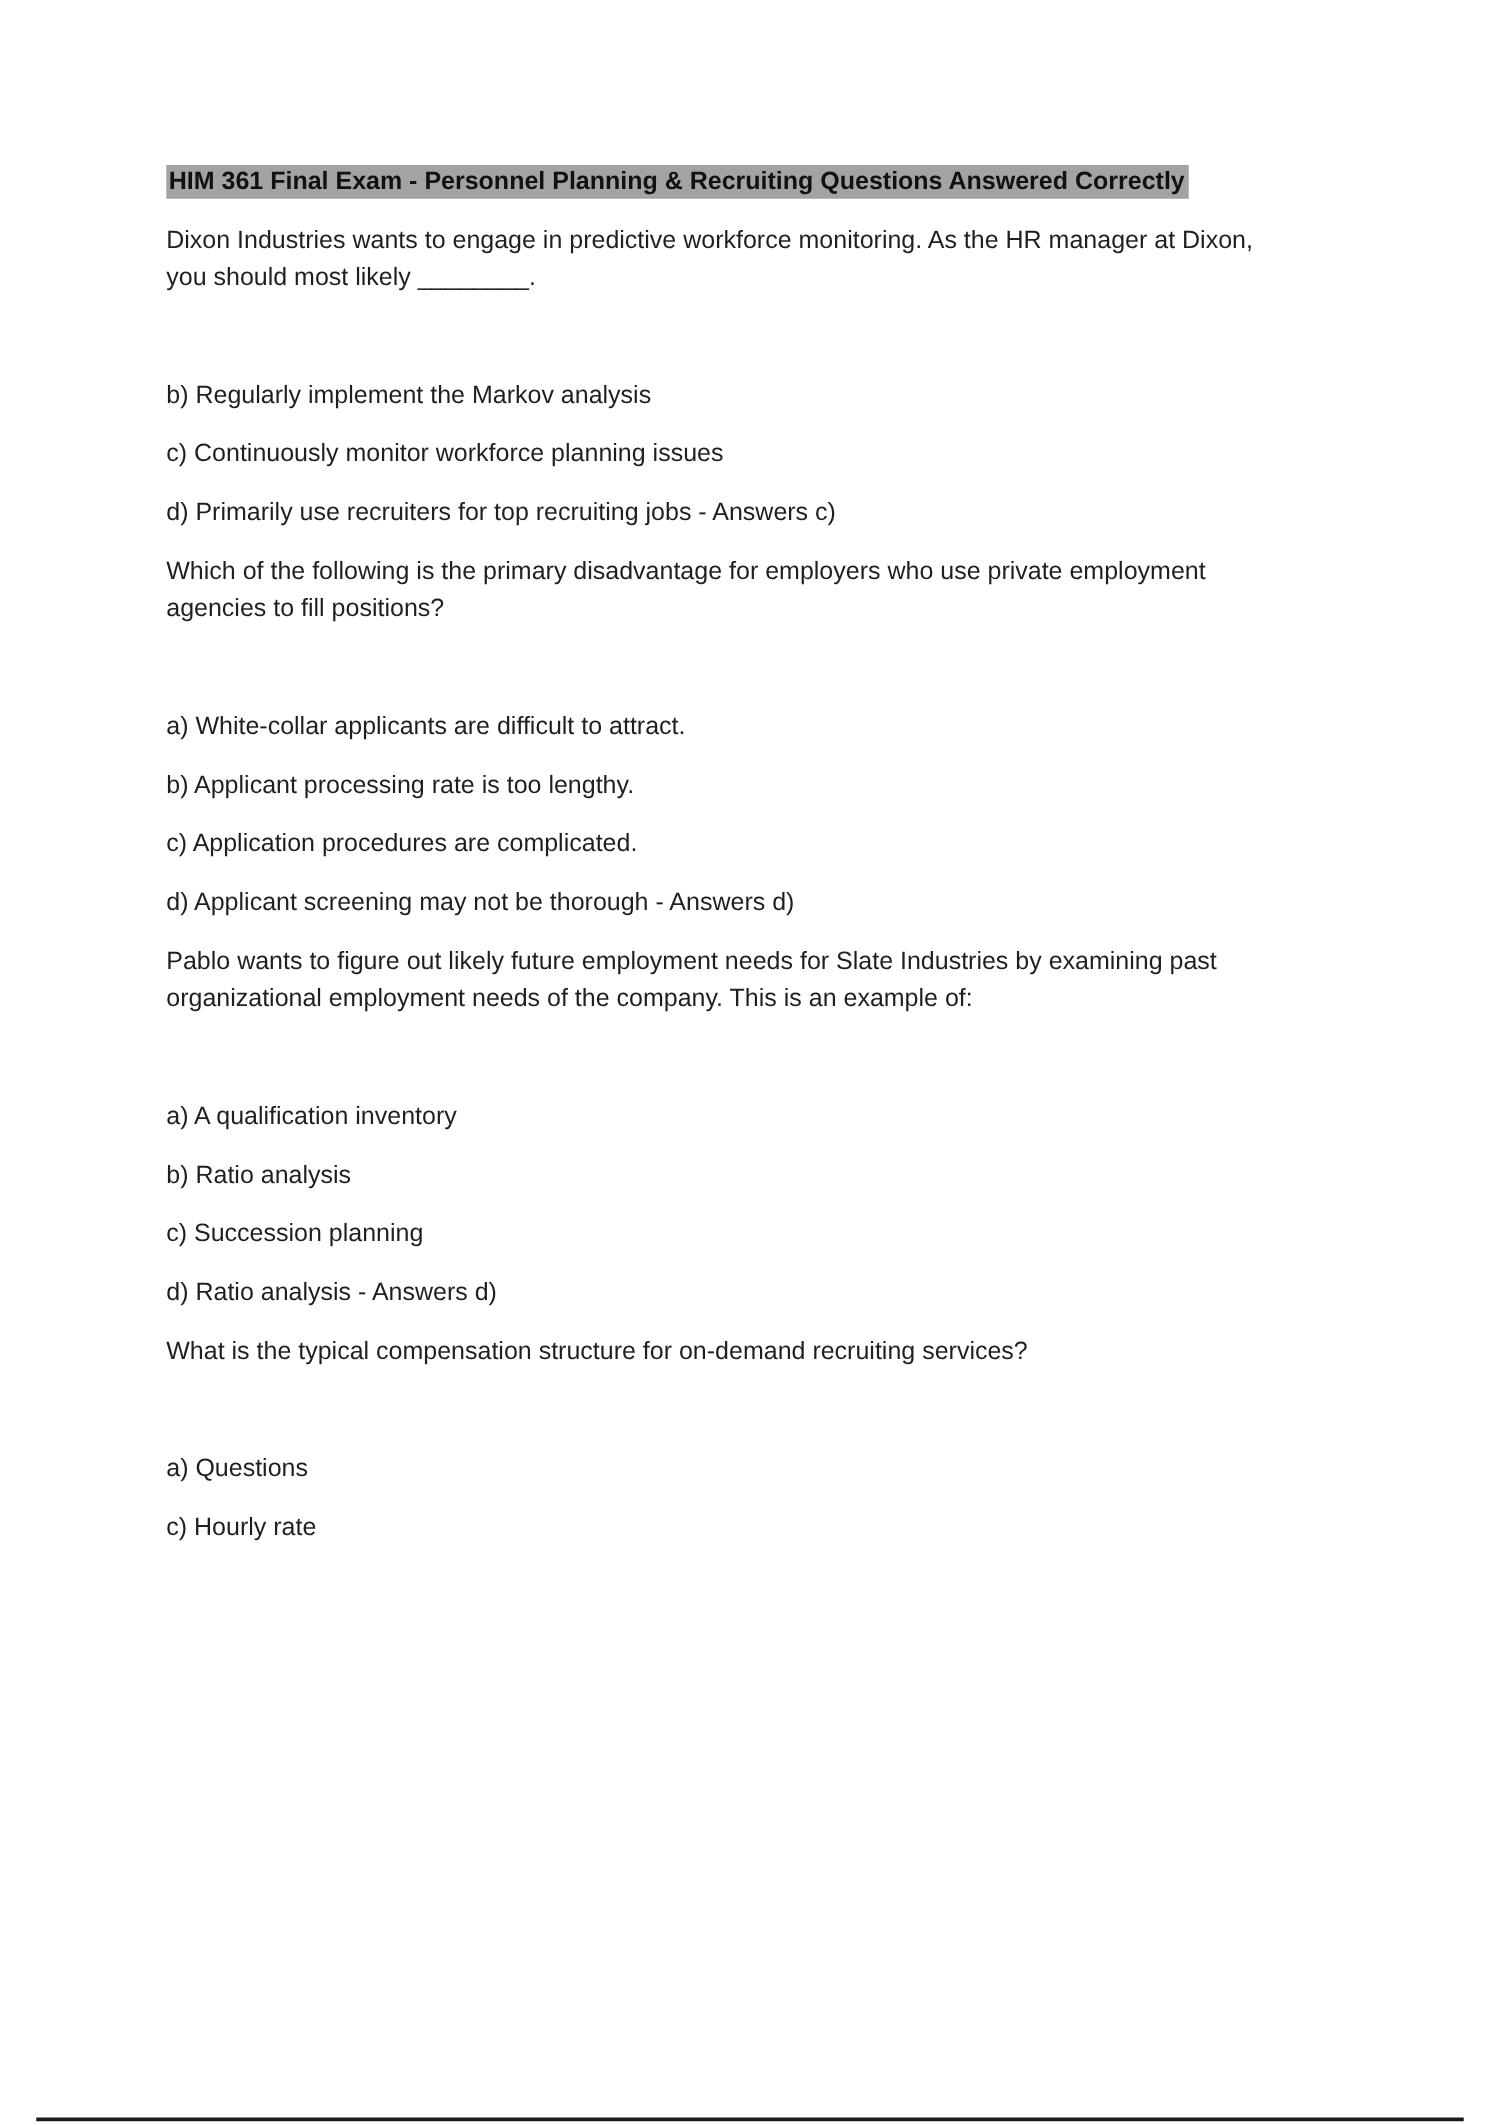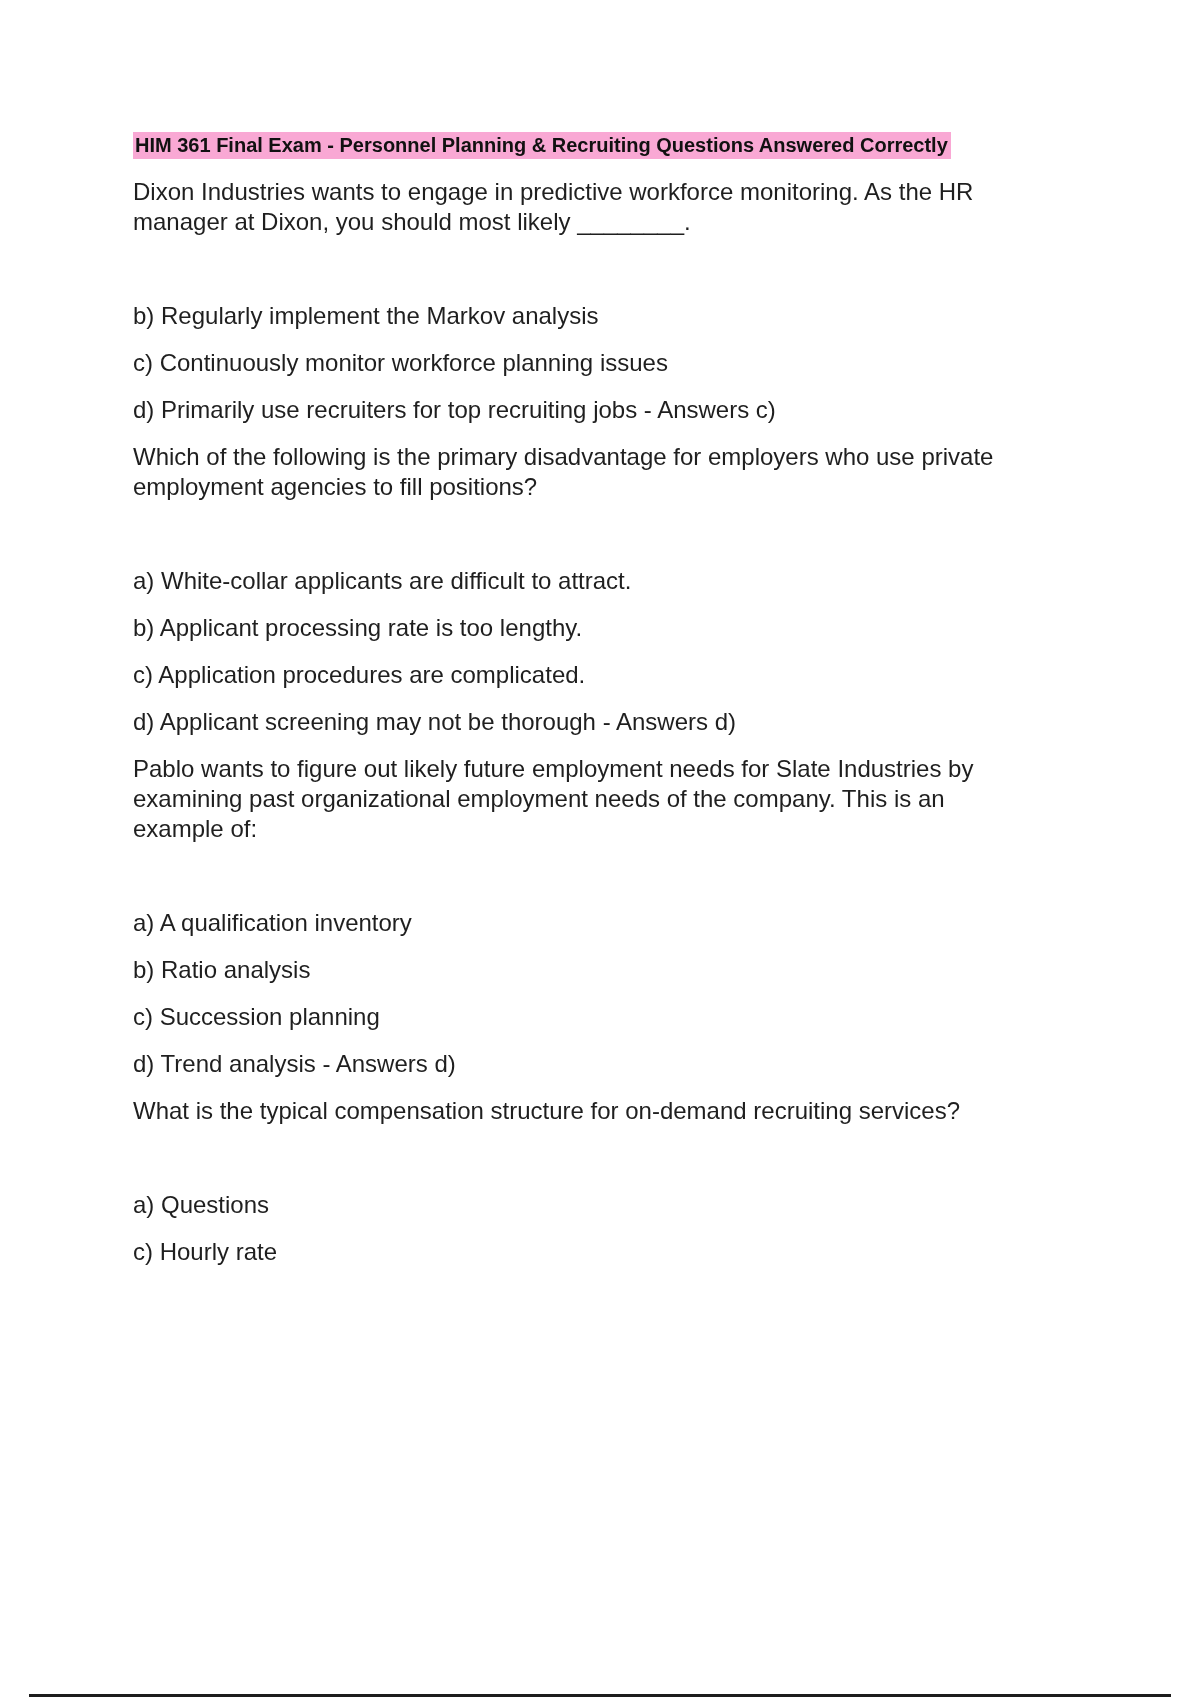--- a/index.html
+++ b/index.html
@@ -17,31 +17,31 @@
     overflow: hidden;
   }
   .page-content {
     position: absolute;
     left: 133px;
     top: 130px;
     width: 905px;
   }
   p {
     margin: 0 0 17px 0;
-    font-size: 24px;
+    font-size: 20px;
     line-height: 30px;
     color: #1f1f1f;
   }
   .doc-title-line {
     margin: 0 0 17px 0;
     font-size: 20px;
     line-height: 30px;
   }
   .doc-title-highlight {
-    background: #f9a8d4;
+    background: #a3a3a3;
     font-weight: bold;
     color: #111111;
     padding: 2px 3px 3px 2px;
   }
   .blank-line {
     height: 30px;
     margin: 0 0 17px 0;
   }
   .bottom-rule {
     position: absolute;
@@ -70,21 +70,21 @@
   <p>a) White-collar applicants are difficult to attract.</p>
   <p>b) Applicant processing rate is too lengthy.</p>
   <p>c) Application procedures are complicated.</p>
   <p>d) Applicant screening may not be thorough - Answers d)</p>
 
   <p>Pablo wants to figure out likely future employment needs for Slate Industries by examining past organizational employment needs of the company. This is an example of:</p>
   <div class="blank-line"></div>
   <p>a) A qualification inventory</p>
   <p>b) Ratio analysis</p>
   <p>c) Succession planning</p>
-  <p>d) Trend analysis - Answers d)</p>
+  <p>d) Ratio analysis - Answers d)</p>
 
   <p>What is the typical compensation structure for on-demand recruiting services?</p>
   <div class="blank-line"></div>
   <p>a) Questions</p>
   <p>c) Hourly rate</p>
 
 </div>
 
 <div class="bottom-rule"></div>
 

